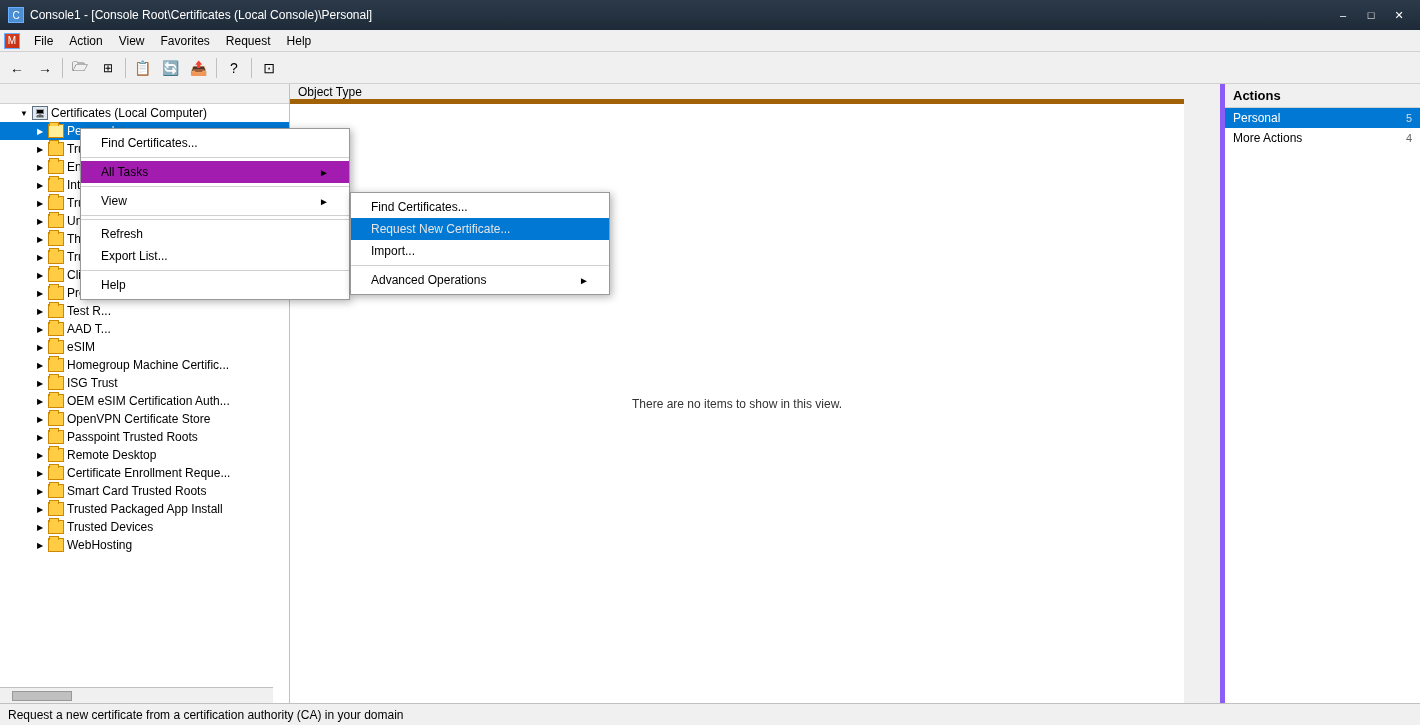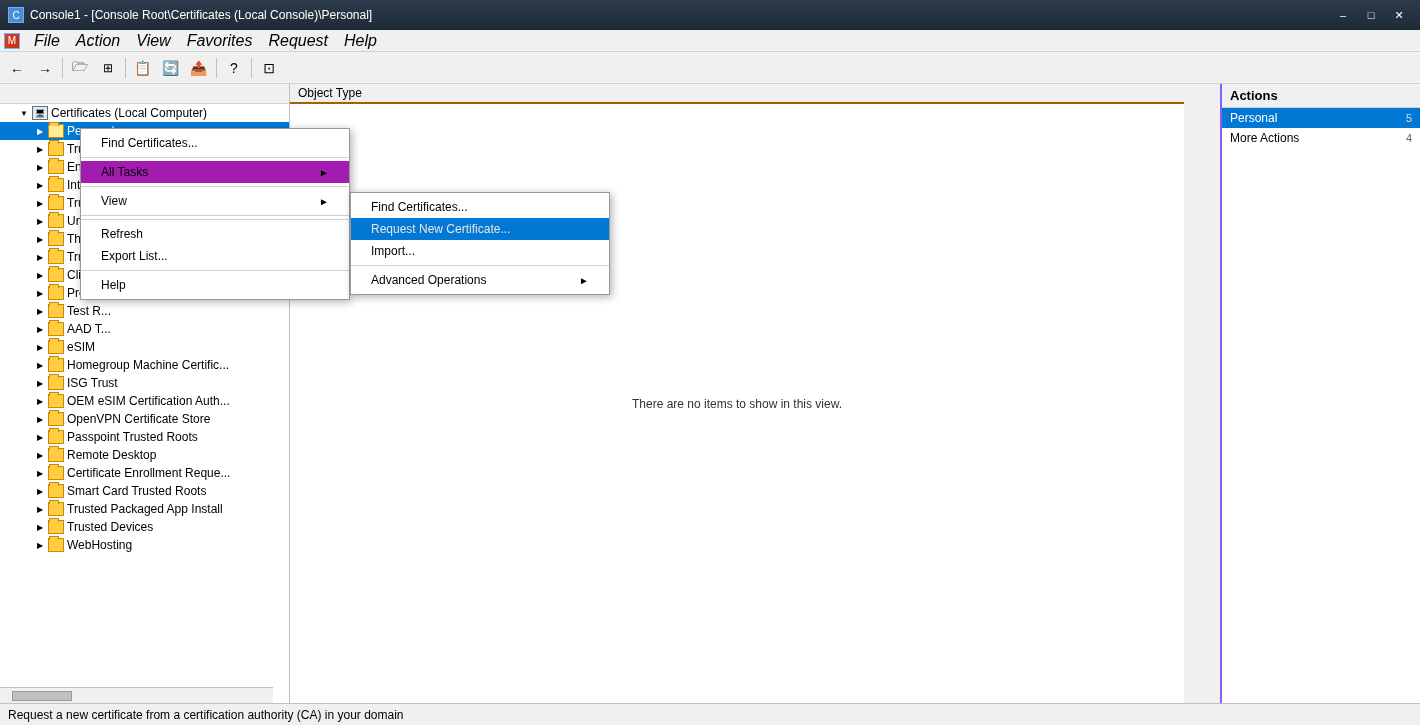--- a/index.html
+++ b/index.html
@@ -49,22 +49,21 @@
       background: #f0f0f0;
       height: 22px;
       display: flex;
       align-items: center;
       border-bottom: 1px solid #d0d0d0;
       padding: 0 4px;
     }
     .menu-item {
       padding: 2px 8px;
       cursor: pointer;
-      font-size: 16px;
-      font-style: italic;
+      font-size: 12px;
     }
 
     
     .toolbar {
       background: #f0f0f0;
       height: 32px;
       display: flex;
       align-items: center;
       padding: 2px 4px;
       border-bottom: 1px solid #d0d0d0;
@@ -154,40 +153,40 @@
 
     
     .detail-panel {
       flex: 1;
       background: white;
       overflow: hidden;
     }
     .detail-header {
       background: #f0f0f0;
       padding: 2px 8px;
-      border-bottom: 2px solid #a16207;
+      border-bottom: 5px solid #a16207;
       font-size: 12px;
       height: 20px;
       display: flex; align-items: center;
     }
     .detail-content {
       display: flex;
       align-items: center;
       justify-content: center;
       height: calc(100% - 20px);
       color: #333;
       font-size: 12px;
     }
 
     
     .actions-panel {
       width: 200px;
       min-width: 200px;
       background: white;
-      border-left: 2px solid #8b5cf6;
+      border-left: 5px solid #8b5cf6;
       margin-left: 36px;
     }
     .actions-header {
       background: #f0f0f0;
       padding: 4px 8px;
       font-size: 13px;
       font-weight: bold;
       border-bottom: 1px solid #d0d0d0;
     }
     .actions-item {

